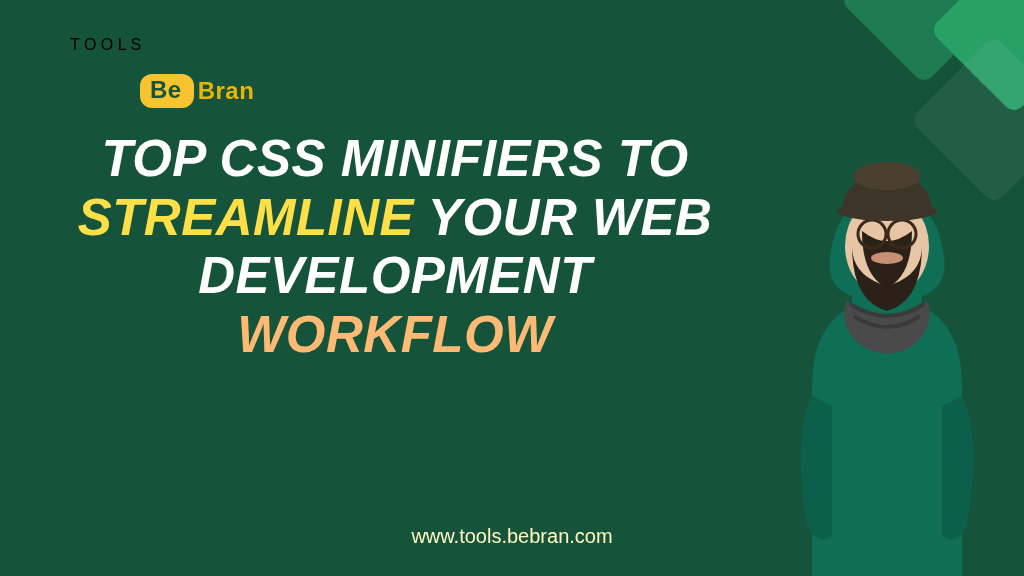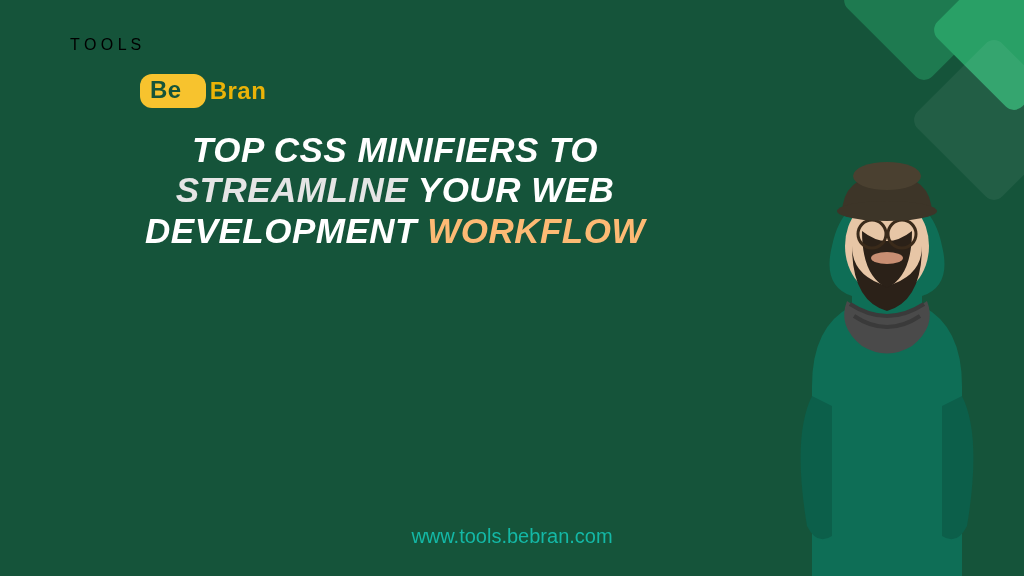--- a/index.html
+++ b/index.html
@@ -30,57 +30,57 @@
     display: flex;
     align-items: center;
     gap: 4px;
     font-weight: 800;
     font-size: 24px;
     letter-spacing: .5px;
   }
   .logo .be-pill {
     background: #f7c32e;
     color: #15543a;
-    padding: 2px 24px 4px 10px;
+    padding: 2px 12px 4px 10px;
     border-radius: 12px;
     font-weight: 900;
     position: relative;
   }
   .logo .bran {
     color: #eab308;
     font-weight: 900;
   }
   .logo-wrap { position: absolute; top: 36px; left: 70px; }
 
   
   .headline {
     position: absolute;
     top: 130px;
     left: 35px;
     width: 720px;
     text-align: center;
-    font-size: 35px;
+    font-size: 51px;
     line-height: 1.15;
     font-weight: 900;
     letter-spacing: .5px;
     color: #ffffff;
     font-style: italic;
     font-family: 'Segoe UI', Arial, sans-serif;
   }
-  .headline .w-yellow { color: #e5e5e5; }
+  .headline .w-yellow { color: #fde047; }
   .headline .w-cyan   { color: #fdba74; }
 
   
   .footer-url {
     position: absolute;
     bottom: 28px;
     left: 0;
     width: 100%;
     text-align: center;
-    color: #14b8a6;
+    color: #fef9c3;
     font-size: 20px;
     font-weight: 500;
   }
 
   
   .person {
     position: absolute;
     right: 12px;
     bottom: 0;
     width: 250px;

